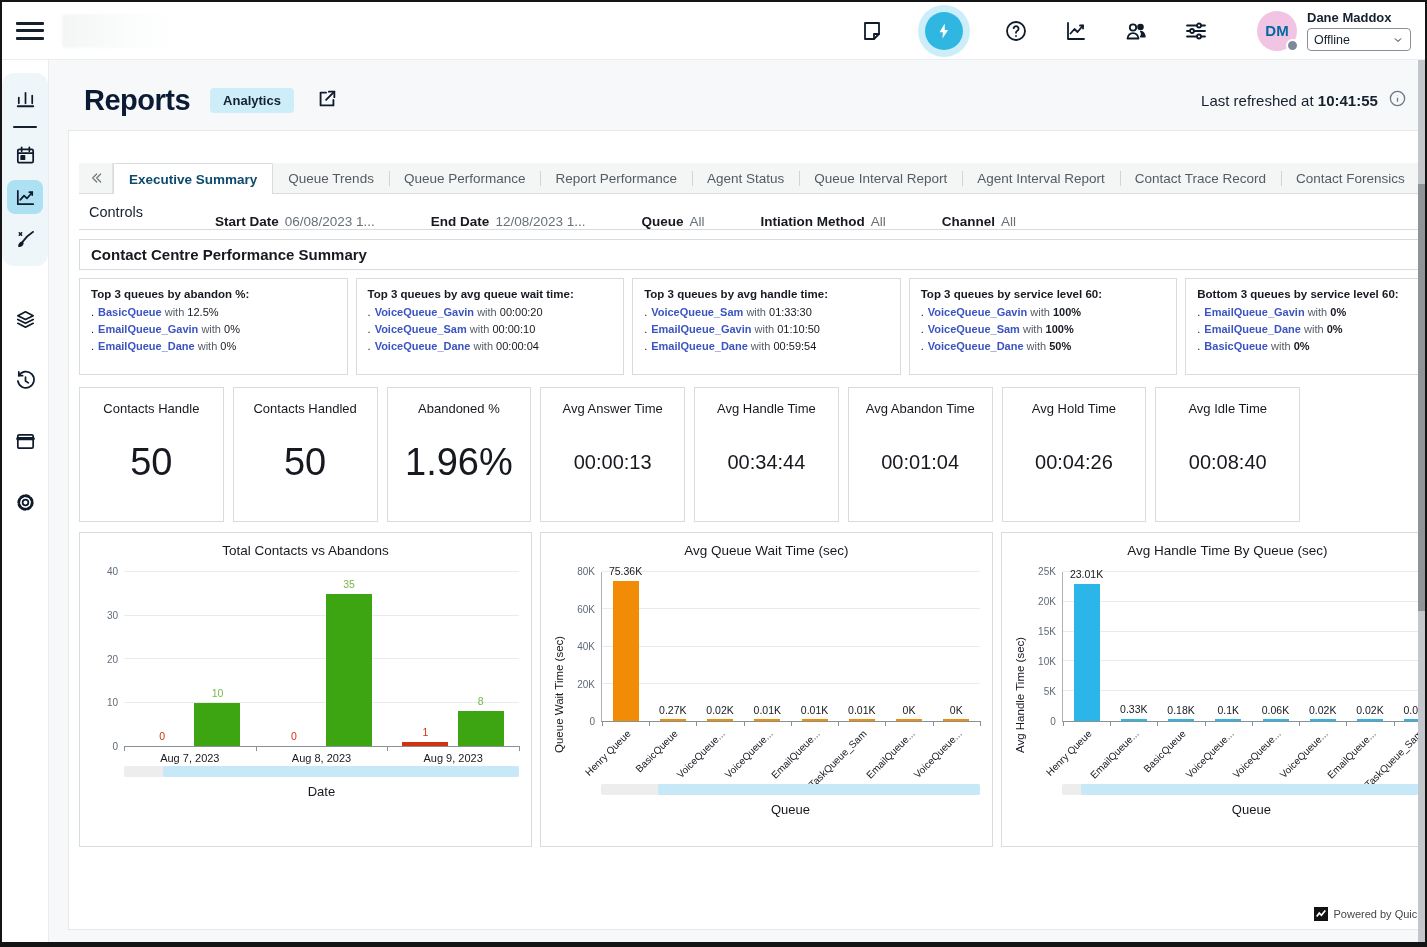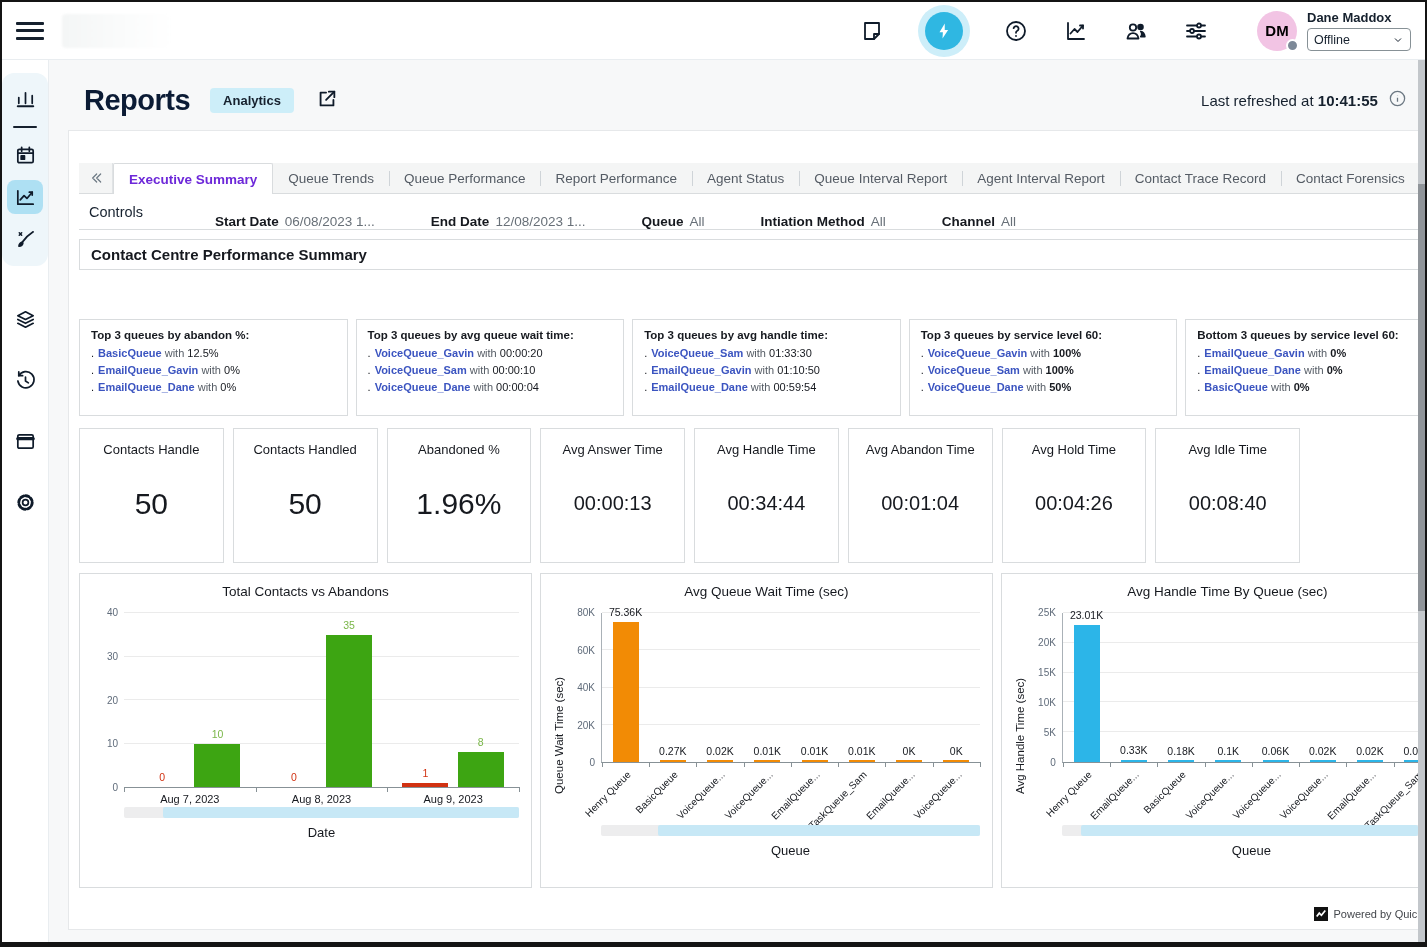--- a/index.html
+++ b/index.html
@@ -11,21 +11,21 @@
   .hamburger { width:28px; height:22px; display:flex; flex-direction:column; justify-content:space-between; cursor:pointer; background:none; border:none; padding:2px 0; }
   .hamburger span{ height:3px; background:#16212e; border-radius:1px; }
   .logo-blur { width:110px; height:34px; margin-left:18px; border-radius:4px; background:linear-gradient(90deg,#f4f6f6,#fbfcfc 60%,#ffffff); filter:blur(1px); }
   .topbar-spacer { flex:1; }
   .topbar-right { display:flex; align-items:center; gap:34px; }
   .tb-icon { width:26px; height:26px; display:flex; align-items:center; justify-content:center; background:none; border:none; cursor:pointer; }
   .tb-icon svg { width:24px; height:24px; stroke:#0f1b2a; fill:none; stroke-width:1.8; stroke-linecap:round; stroke-linejoin:round; }
   .bolt-btn { width:38px; height:38px; border-radius:50%; background:#2fb7e2; box-shadow:0 0 0 7px #cdeef9; display:flex; align-items:center; justify-content:center; border:none; cursor:pointer; margin:0 6px; }
   .bolt-btn svg { width:18px; height:18px; fill:#fff; }
   .user-block { display:flex; align-items:center; gap:10px; margin-left:14px; }
-  .avatar { position:relative; width:40px; height:40px; border-radius:50%; background:#f2c4e4; color:#000000; font-weight:bold; font-size:15px; display:flex; align-items:center; justify-content:center; cursor:pointer; }
+  .avatar { position:relative; width:40px; height:40px; border-radius:50%; background:#f2c4e4; color:#0369a1; font-weight:bold; font-size:15px; display:flex; align-items:center; justify-content:center; cursor:pointer; }
   .avatar .dot { position:absolute; right:-2px; bottom:-1px; width:13px; height:13px; border-radius:50%; background:#7d8998; border:2px solid #fff; }
   .user-meta { display:flex; flex-direction:column; gap:3px; }
   .user-name { font-size:13px; font-weight:bold; color:#16212e; }
   .status-select { width:104px; height:23px; border:1px solid #879196; border-radius:4px; background:#fff; display:flex; align-items:center; justify-content:space-between; padding:0 6px; font-size:12.5px; color:#16212e; cursor:pointer; }
   .status-select svg { width:12px; height:12px; stroke:#16212e; stroke-width:2; fill:none; }
 
   
   .body { display:flex; height:882px; }
   .sidebar { width:61px; background:#fff; border-right:1px solid #e9edf0; display:flex; flex-direction:column; align-items:center; padding-top:13px; }
   .side-group { background:#eef6fa; border-radius:12px; padding:9px 0 10px; width:46px; display:flex; flex-direction:column; align-items:center; gap:8px; }
@@ -54,50 +54,50 @@
   .panel { margin-top:9px; background:#fff; border:1px solid #e6e8ea; height:800px; position:relative; padding:6px 10px 0; }
   .panel-tools { height:26px; display:flex; justify-content:flex-end; align-items:center; }
 
   .tabstrip { display:flex; align-items:stretch; background:#f4f5f5; border-bottom:1px solid #d9dcde; height:31px; }
   .tab-nav { width:34px; display:flex; align-items:center; justify-content:center; background:#f4f5f5; border:none; cursor:pointer; }
   .tab-nav.left { border-right:1px solid #e0e3e5; }
   .tab-nav.right { border-left:1px solid #e0e3e5; margin-left:auto; }
   .tab-nav svg { width:16px; height:16px; stroke:#6b7782; stroke-width:1.8; fill:none; stroke-linecap:round; stroke-linejoin:round; }
   .tab { position:relative; padding:0 15px; display:flex; align-items:center; font-size:13.5px; color:#545b64; cursor:pointer; white-space:nowrap; background:#f4f5f5; border:none; }
   .tab + .tab::before { content:""; position:absolute; left:0; top:8px; width:1px; height:15px; background:#cfd4d8; }
-  .tab.active { background:#fff; color:#6d28d9; font-weight:bold; border:1px solid #d9dcde; border-bottom:none; margin-bottom:-1px; border-radius:2px 2px 0 0; }
+  .tab.active { background:#fff; color:#0c4a6e; font-weight:bold; border:1px solid #d9dcde; border-bottom:none; margin-bottom:-1px; border-radius:2px 2px 0 0; }
   .tab.active::before, .tab.active + .tab::before { display:none; }
 
   .controls-row { display:flex; align-items:center; height:36px; border-bottom:1px solid #d9dcde; padding:0 10px; position:relative; font-size:13.5px; }
   .controls-label { color:#16212e; font-size:14.5px; margin-right:72px; }
   .filter { margin-right:56px; white-space:nowrap; }
   .filter .flabel { font-weight:bold; color:#16191f; }
   .filter .fvalue { color:#687078; margin-left:6px; }
   .controls-chevron { position:absolute; right:12px; top:8px; background:none; border:none; cursor:pointer; }
   .controls-chevron svg { width:18px; height:18px; stroke:#3c4450; stroke-width:2; fill:none; stroke-linecap:round; stroke-linejoin:round; }
 
   .dash { padding-top:9px; }
   .summary-bar { border:1px solid #d9dcde; height:31px; display:flex; align-items:center; padding:0 11px; position:relative; }
   .summary-title { font-size:15px; font-weight:bold; color:#16191f; }
 
   .summary-cards { display:grid; grid-template-columns:repeat(5,1fr); gap:8px; margin-top:8px; }
-  .s-card { border:1px solid #d9dcde; background:#fff; padding:9px 11px; height:97px; overflow:hidden;margin-top:41px; }
+  .s-card { border:1px solid #d9dcde; background:#fff; padding:9px 11px; height:97px; overflow:hidden; }
   .s-card-title { font-size:11.5px; font-weight:bold; color:#16191f; margin-bottom:6px; }
   .s-line { font-size:11px; color:#16191f; margin-top:5px; white-space:nowrap; }
   .s-line .dot { margin-right:4px; color:#16191f; }
   .s-line .q { color:#3b54c0; font-weight:bold; }
   .s-line .w { color:#545b64; }
   .s-line .v { color:#16191f; }
   .s-line .v.bold { font-weight:bold; }
 
   .kpi-row { display:grid; grid-template-columns:repeat(9,1fr); gap:9px; margin-top:12px; }
   .kpi-card { border:1px solid #d9dcde; background:#fff; height:135px; display:flex; flex-direction:column; align-items:center; padding-top:13px; }
   .kpi-label { font-size:13px; color:#16191f; text-align:center; }
   .kpi-value { flex:1; display:flex; align-items:center; font-size:20px; color:#16191f; padding-bottom:12px; }
-  .kpi-value.large { font-size:30px; }
+  .kpi-value.large { font-size:38px; }
 
   .charts-row { display:grid; grid-template-columns:repeat(3,1fr); gap:8px; margin-top:10px; }
   .chart-card { border:1px solid #d9dcde; background:#fff; height:315px; padding:10px 12px 6px; position:relative; overflow:hidden; }
   .chart-title { text-align:center; font-size:13.5px; color:#16191f; }
   .chart-body { display:flex; margin-top:14px; }
   .y-title { writing-mode:vertical-rl; transform:rotate(180deg); font-size:11.5px; color:#16191f; text-align:center; width:16px; }
   .y-axis { width:32px; position:relative; flex-shrink:0; }
   .ytick { position:absolute; right:6px; font-size:10px; color:#5f6b7a; }
   .plot-col { flex:1; min-width:0; }
   .plot { position:relative; border-bottom:1.5px solid #879196; }

